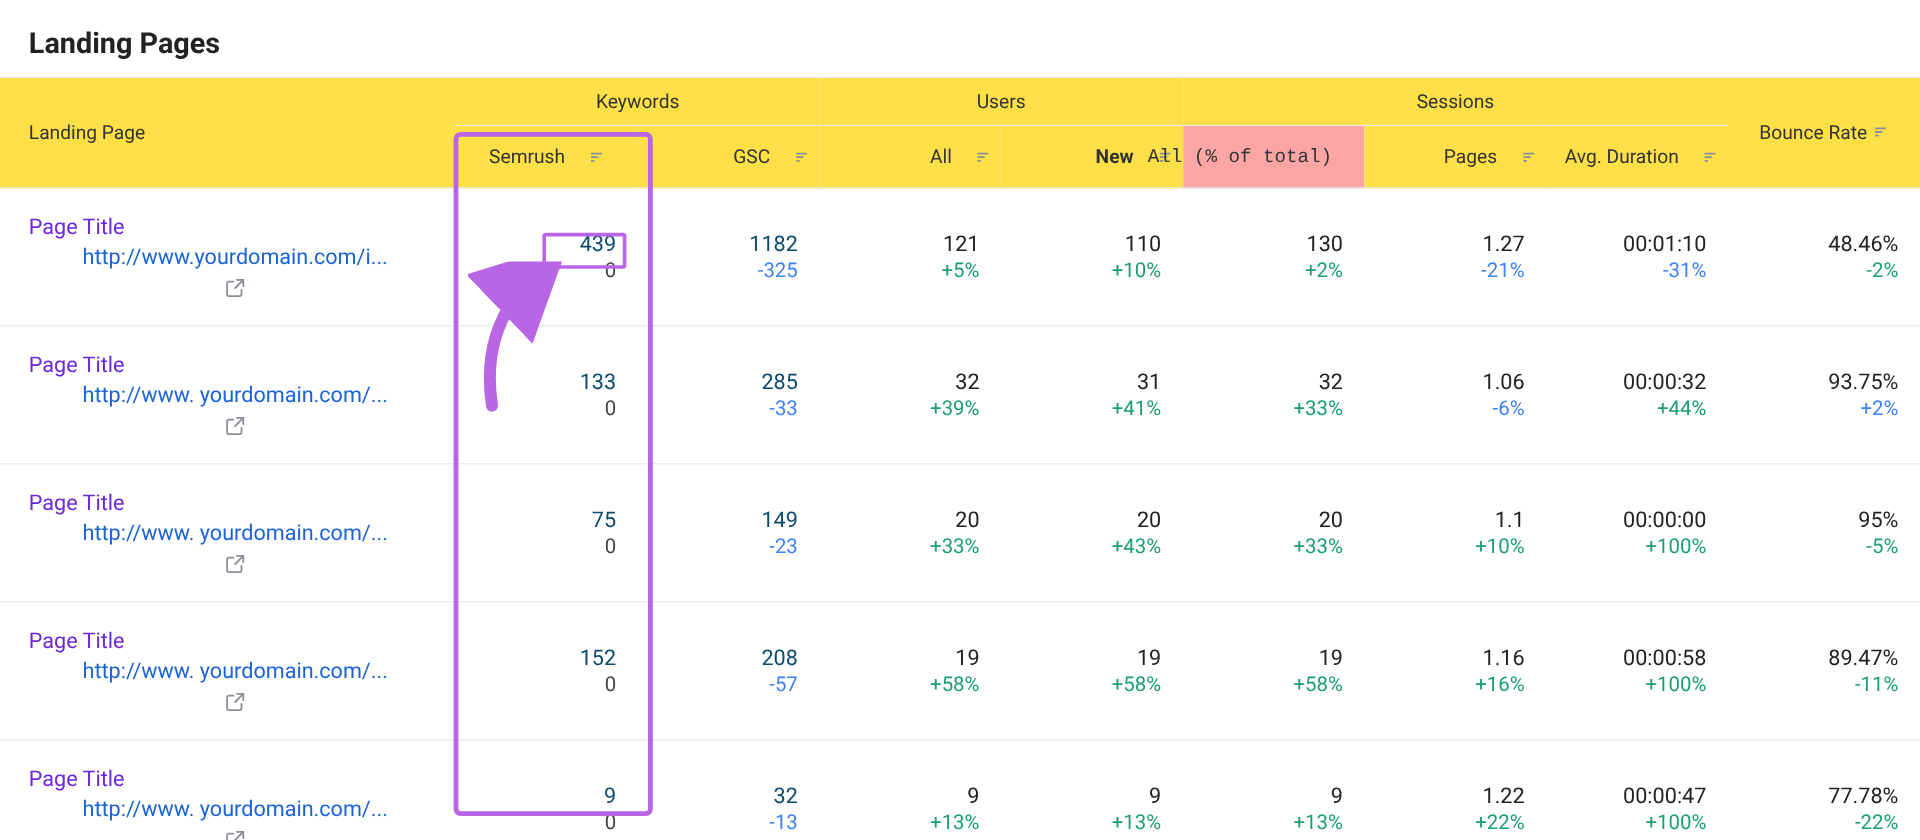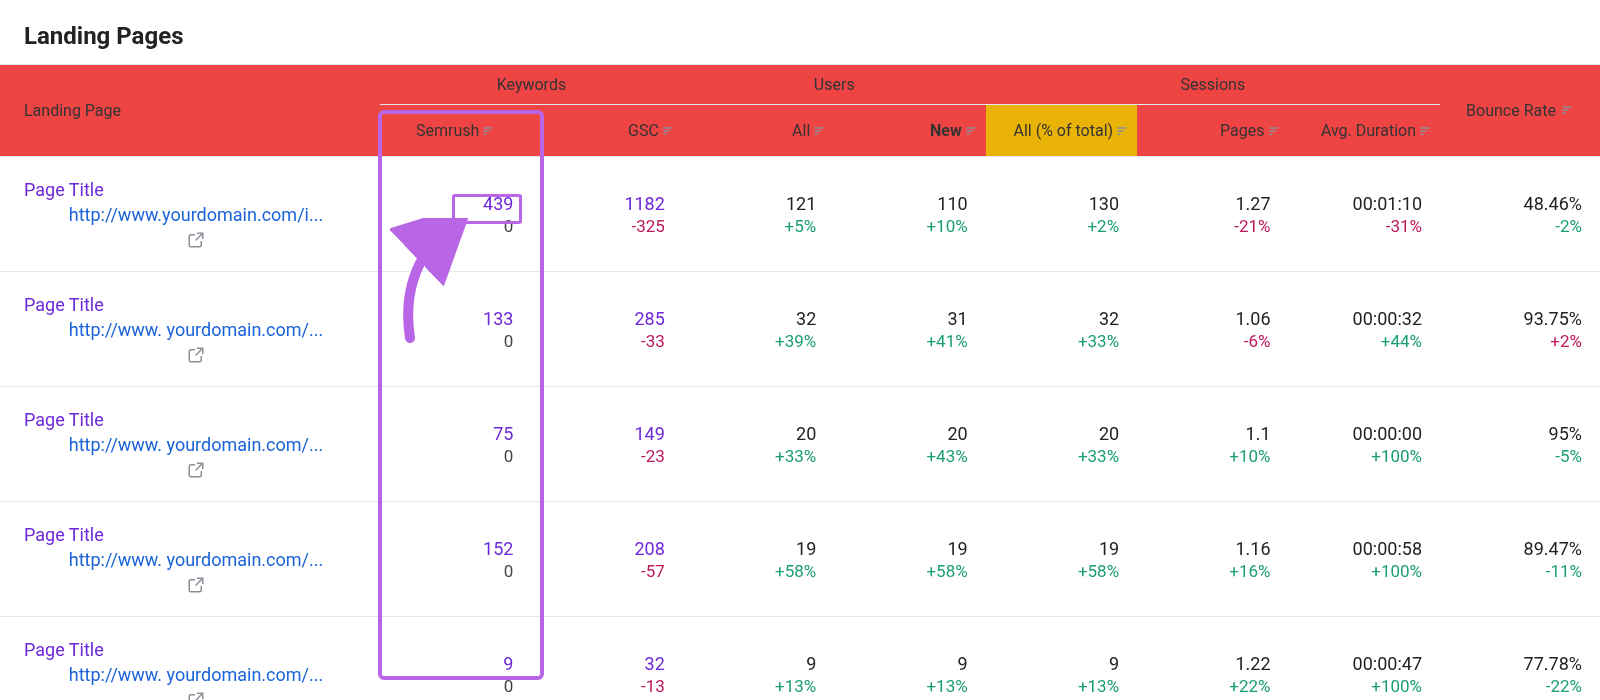--- a/index.html
+++ b/index.html
@@ -16,21 +16,21 @@
     font-size: 24px;
     font-weight: 700;
     padding: 22px 20px 14px 24px;
   }
   table {
     width: 100%;
     border-collapse: collapse;
     table-layout: fixed;
   }
   thead tr th {
-    background: #ef4444;
+    background: #fde047;
     font-weight: 400;
     color: #333;
     font-size: 16px;
     border: 1px solid #e5e8ee;
     border-left: none;
     border-right: none;
     padding: 0;
   }
   thead tr.group-row th {
     text-align: center;
@@ -38,45 +38,45 @@
     border-bottom: 1px solid #e5e8ee;
   }
   thead tr.sub-row th {
     padding: 16px 8px;
     text-align: left;
     white-space: nowrap;
   }
   thead tr.sub-row th .hlabel {
     display: inline-flex;
     align-items: center;
-    gap: 2px;
+    gap: 19px;
     text-align: right;
   }
   thead tr.sub-row th.right { text-align: right; }
   thead tr.sub-row th.right .hlabel { justify-content: flex-end; width:100%; }
   thead tr.sub-row th.center { text-align: center; }
   th.landing-col { padding-left: 24px !important; text-align: left !important; }
-  th.sorted-col { background: #eab308; }
+  th.sorted-col { background: #fca5a5; font-family: Liberation Mono, monospace; }
   tbody td {
     border-bottom: 1px solid #e5e8ee;
     padding: 22px 12px;
     vertical-align: middle;
     font-size: 18px;
   }
   tbody td.page-cell { padding-left: 24px; }
   .page-title { color: #6d28d9; font-size: 18px; margin-bottom: 4px; }
   .page-url-row { display: flex; align-items: center; gap: 6px; flex-direction: column; }
   .page-url { color: #1a63d9; font-size: 18px; white-space: nowrap; overflow: hidden; text-overflow: ellipsis; max-width: 290px; }
   .ext-icon { width: 18px; height: 18px; color: #8a9099; flex-shrink: 0; }
   td.num { text-align: right; padding-right: 18px; }
   .val-top { color: #222; }
-  .val-top.blue { color: #6d28d9; }
+  .val-top.blue { color: #0c4a6e; }
   .val-delta { font-size: 17px; margin-top: 2px; }
   .pos { color: #1a9e73; }
-  .neg { color: #be185d; }
+  .neg { color: #3b82f6; }
   .neutral { color: #444; }
   .sort-icon { width: 14px; height: 12px; color: #8a9099; display: inline-block; }
   
   .w-landing { width: 380px; }
   .w-sem { width: 160px; }
   .w-gsc { width: 130px; }
   .w-all { width: 100px; }
   .w-new { width: 120px; font-weight: bold; }
   .w-sess-all { width: 200px; }
   .w-pages { width: 110px; }

